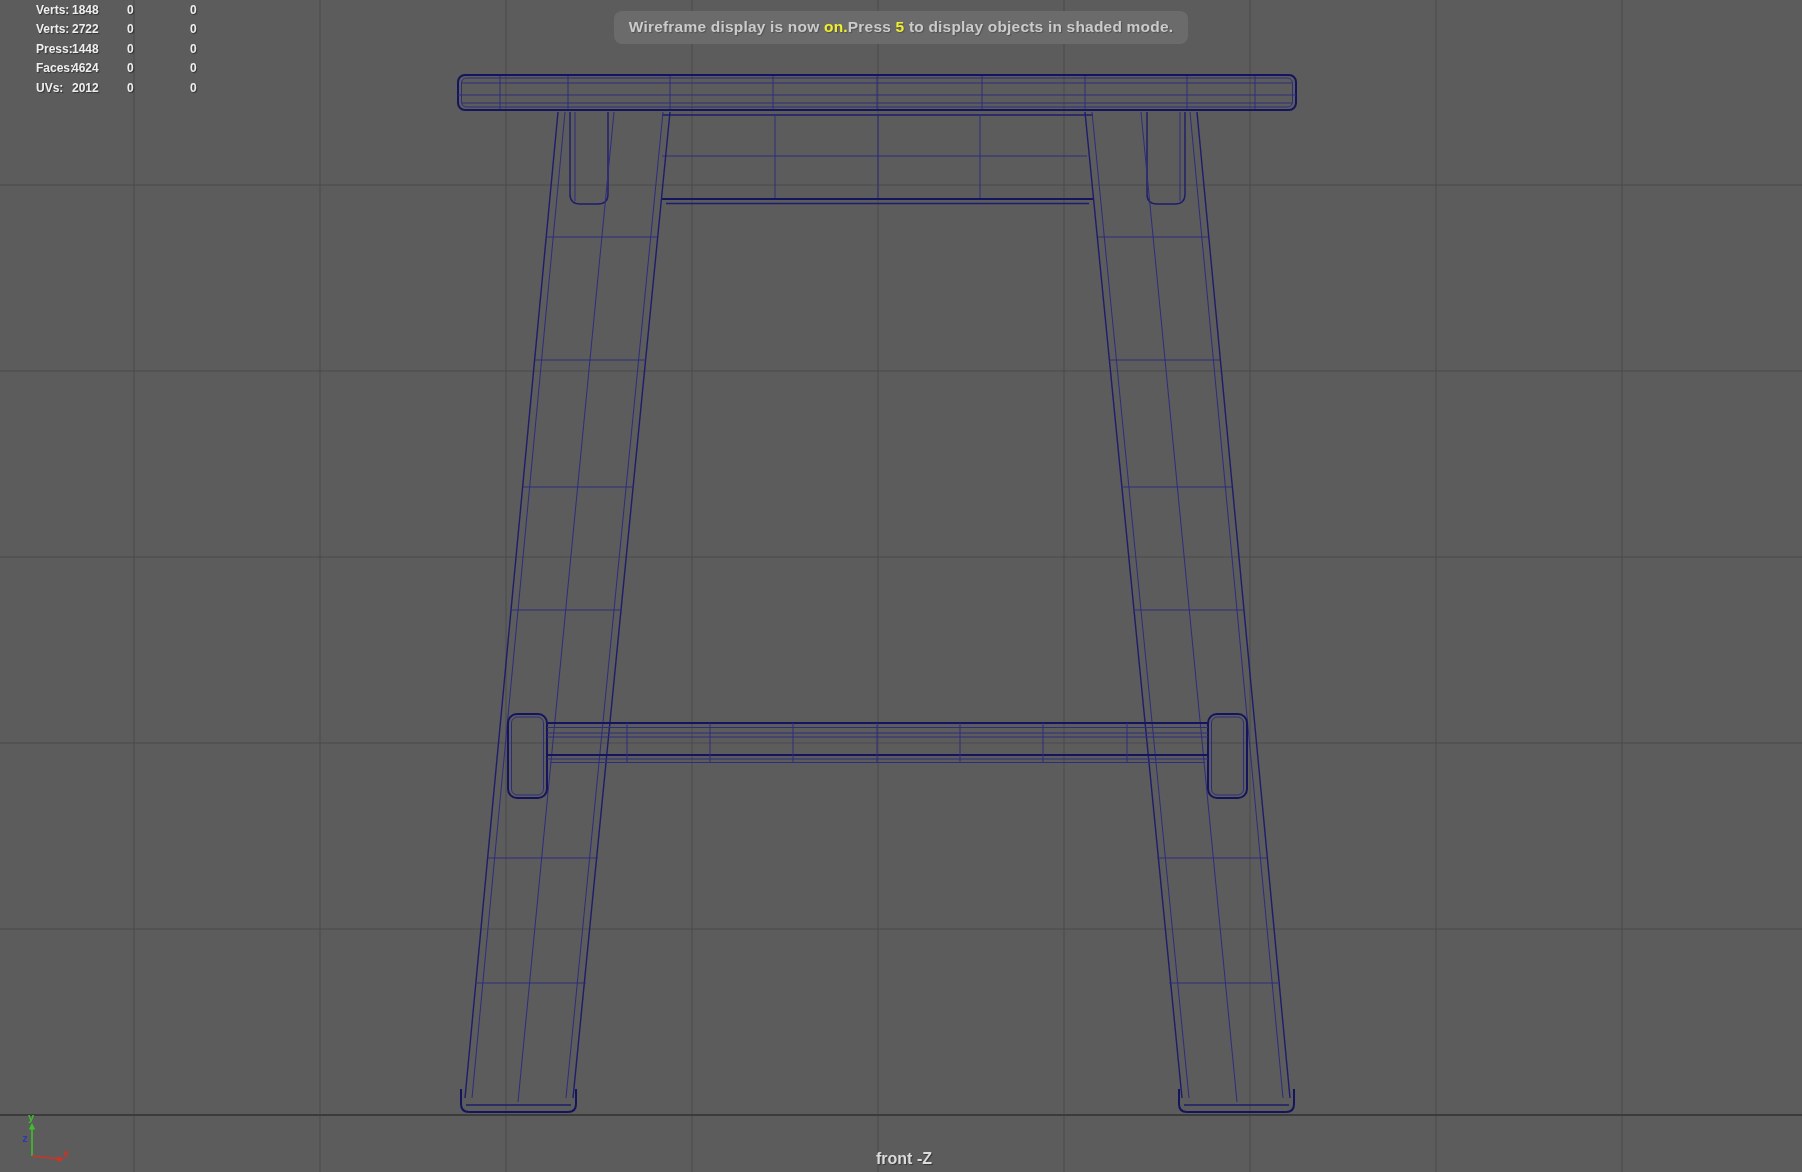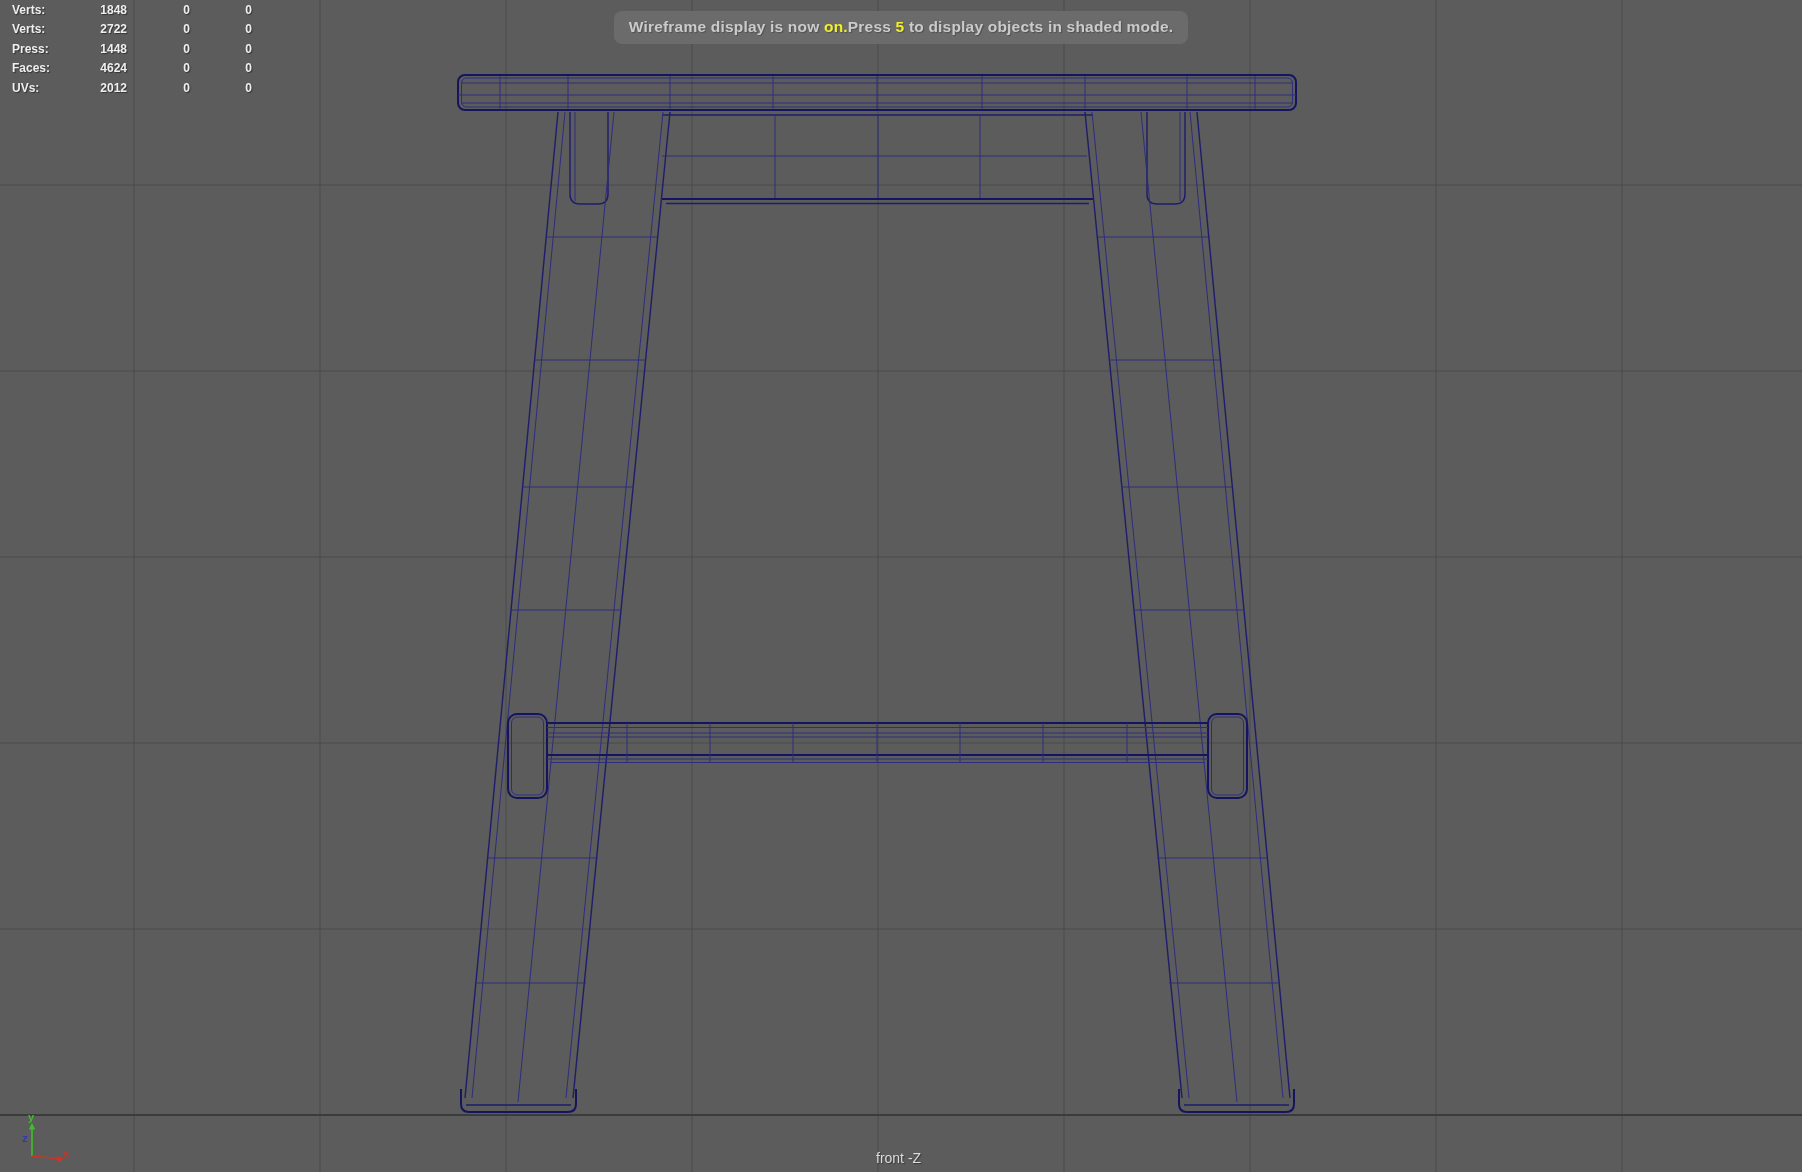--- a/index.html
+++ b/index.html
@@ -15,41 +15,41 @@
   #hud{
     position:absolute;left:0;top:1px;z-index:5;
     color:#efefef;font-size:12px;font-weight:bold;
     text-shadow:1px 1px 1px rgba(0,0,0,0.45);
   }
   .hud-row{
     display:grid;
     grid-template-columns:60px 55px 63px 62px;
     padding-left:12px;height:19.4px;line-height:19.4px;
   }
-  .hud-label{text-align:left;}
-  .hud-val{text-align:right;}
+  .hud-label{text-align:left;margin-left:24px;}
+  .hud-val{text-align:left;}
 
   
   #msg-wrap{
     position:absolute;left:0;top:11px;width:1802px;z-index:6;
     display:flex;justify-content:center;pointer-events:none;
   }
   #msg{
     background:#6b6b6b;border-radius:8px;
     padding:7px 15px 8px 15px;
     font-size:15.5px;font-weight:bold;color:#cbcbcb;
     white-space:pre;letter-spacing:0.2px;
     text-shadow:1px 1px 1px rgba(0,0,0,0.25);
   }
   .msg-hl{color:#f0ef2e;}
 
   
   #view-label{
     position:absolute;left:876px;top:1150px;z-index:5;
-    color:#dcdcdc;font-size:14px;font-weight:normal;
+    color:#dcdcdc;font-size:16px;font-weight:bold;
     text-shadow:1px 1px 1px rgba(0,0,0,0.4);
   }
 </style>
 </head>
 <body>
 
 <div id="viewport">
   <svg id="wire-svg" width="1802" height="1172" viewBox="0 0 1802 1172">
     <g id="grid-layer">
         <line x1="134" y1="0" x2="134" y2="1172" stroke="#4b4b4b" stroke-width="1"></line>

